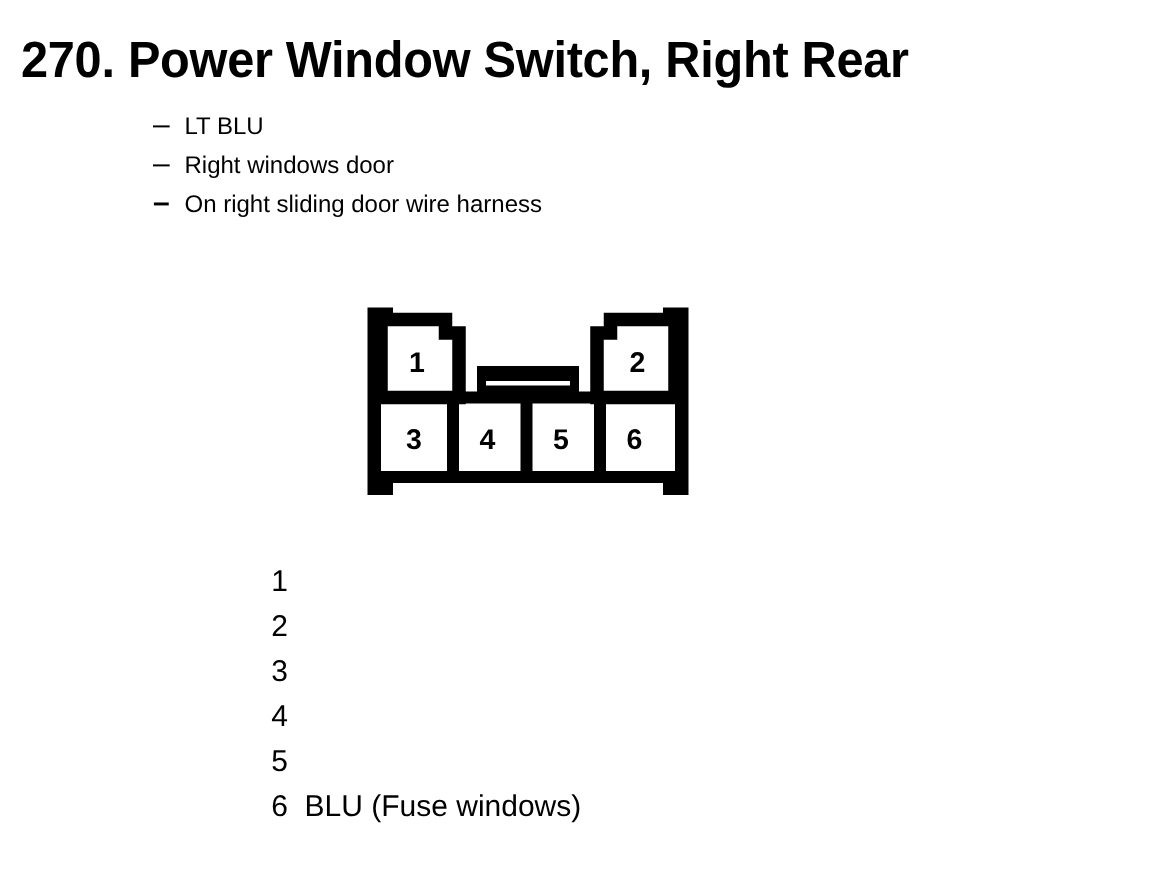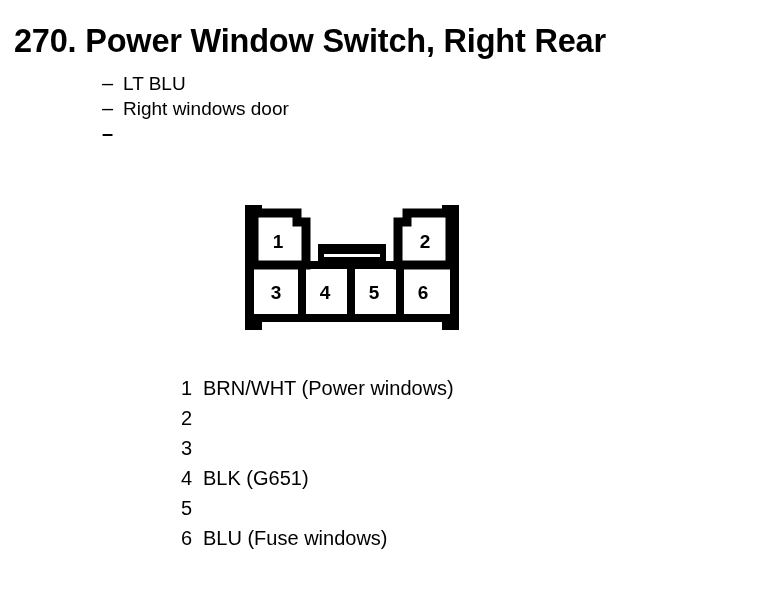--- a/index.html
+++ b/index.html
@@ -48,21 +48,21 @@
   }
   .spec-dash {
     width: 21px;
     flex: 0 0 21px;
     font-size: 20px;
   }
   .spec-item.strong-dash .spec-dash {
     font-weight: bold;
   }
   .spec-text {
-    font-size: 19px;
+    font-size: 16px;
   }
 
   
   .connector-wrap {
     position: absolute;
     left: 236px;
     top: 196px;
     width: 232px;
     height: 146px;
   }
@@ -110,20 +110,21 @@
   <div class="spec-item">
     <span class="spec-dash">–</span>
     <span class="spec-text">LT BLU</span>
   </div>
   <div class="spec-item">
     <span class="spec-dash">–</span>
     <span class="spec-text">Right windows door</span>
   </div>
   <div class="spec-item strong-dash">
     <span class="spec-dash">–</span>
+    <span class="spec-text">On right sliding door wire harness</span>
   </div>
 </div>
 
 <div class="connector-wrap">
   <svg class="connector-svg" width="232" height="146" viewBox="0 0 232 146">
 
     <g>
 
       <path d="M 9,9 L 26,9 L 26,17 L 18,17 L 18,122 L 26,122 L 26,134 L 9,134 Z" fill="#000000"></path>
 
@@ -152,31 +153,29 @@
     <text class="cavity-num" x="40" y="103" text-anchor="middle">3</text>
     <text class="cavity-num" x="89" y="103" text-anchor="middle">4</text>
     <text class="cavity-num" x="138" y="103" text-anchor="middle">5</text>
     <text class="cavity-num" x="187" y="103" text-anchor="middle">6</text>
   </svg>
 </div>
 
 <div class="pin-legend">
   <div class="pin-row">
     <span class="pin-num">1</span>
-    <span class="pin-desc">BRN/WHT (Power windows)</span>
   </div>
   <div class="pin-row">
     <span class="pin-num">2</span>
   </div>
   <div class="pin-row">
     <span class="pin-num">3</span>
   </div>
   <div class="pin-row">
     <span class="pin-num">4</span>
-    <span class="pin-desc">BLK (G651)</span>
   </div>
   <div class="pin-row">
     <span class="pin-num">5</span>
   </div>
   <div class="pin-row">
     <span class="pin-num">6</span>
     <span class="pin-desc">BLU (Fuse windows)</span>
   </div>
 </div>
 

